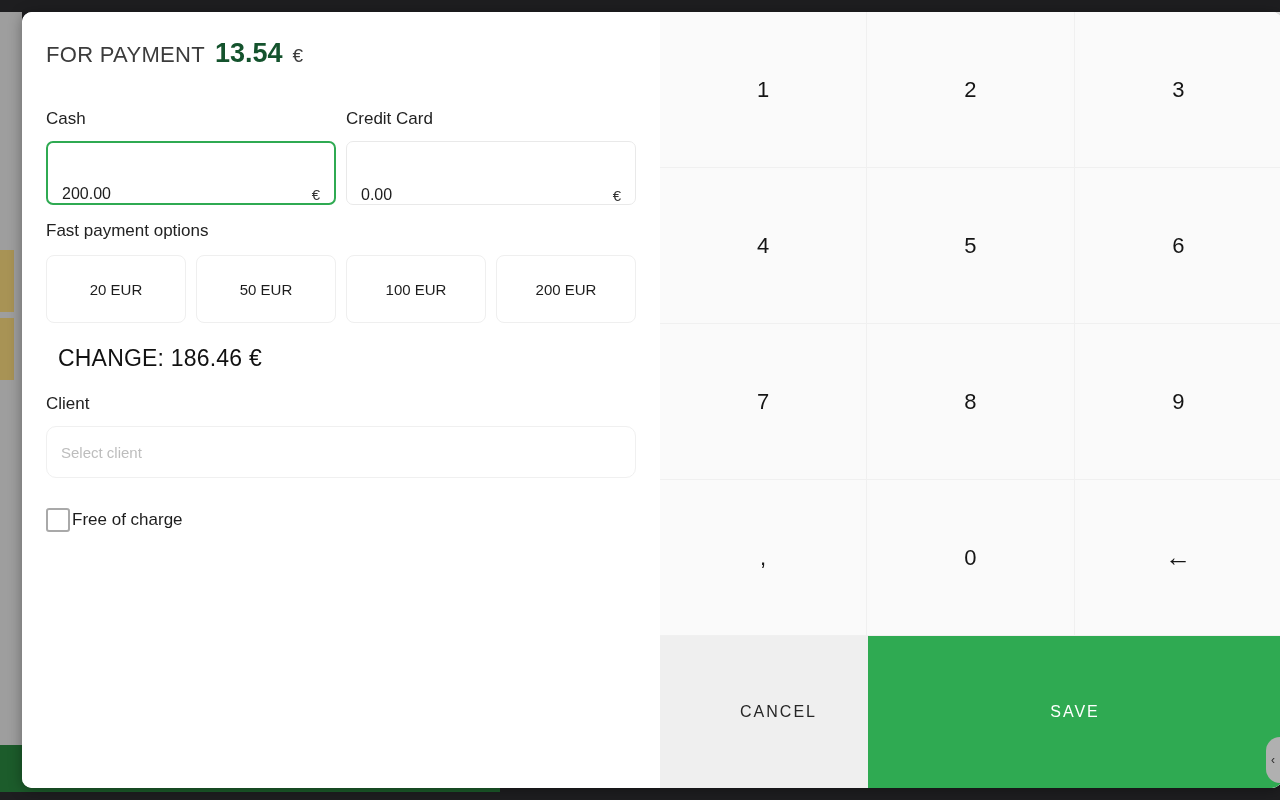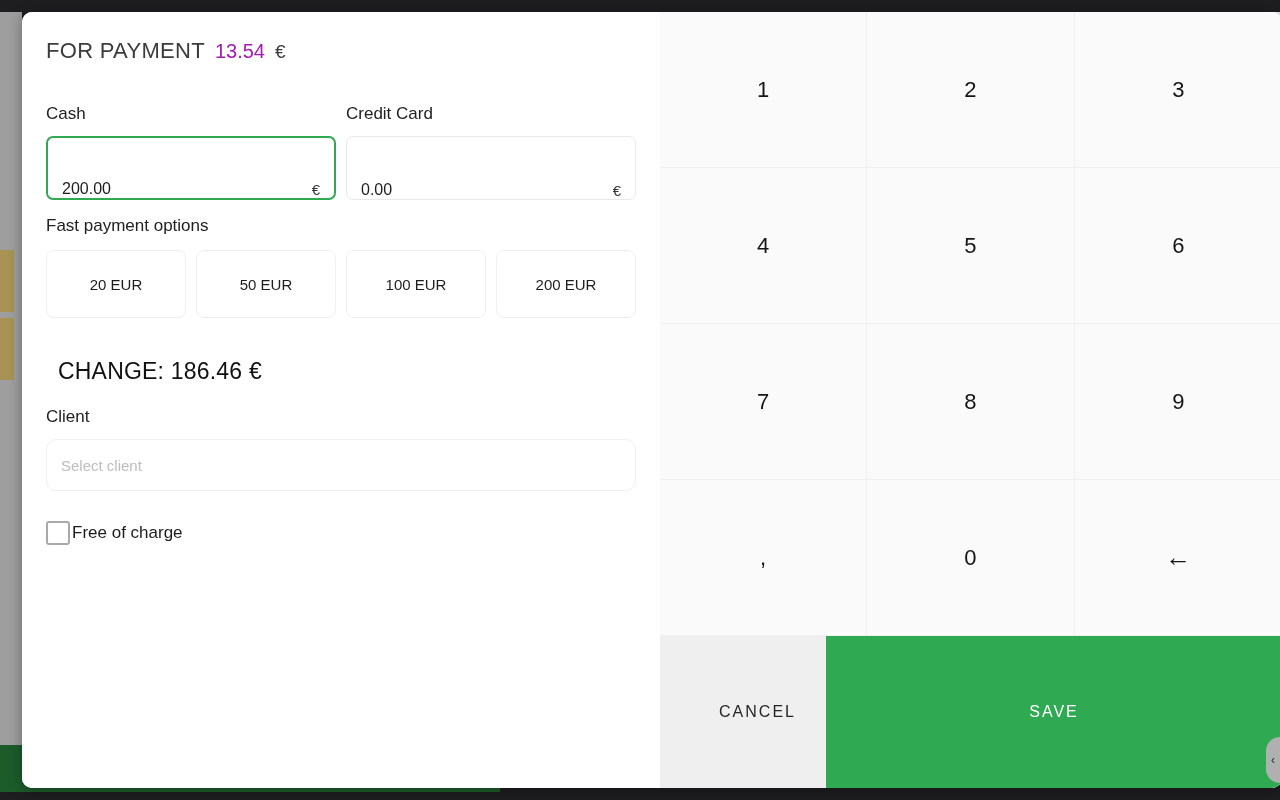--- a/index.html
+++ b/index.html
@@ -73,23 +73,23 @@
     gap: 10px;
     margin-bottom: 40px;
   }
   .title-text {
     font-size: 22px;
     color: #3c3c3c;
     letter-spacing: 0.3px;
     font-weight: 400;
   }
   .title-amount {
-    font-size: 20px;
-    color: #a21caf;
-    font-weight: 400;
+    font-size: 27px;
+    color: #14532d;
+    font-weight: 700;
   }
   .title-cur {
     font-size: 19px;
     color: #3c3c3c;
     font-weight: 400;
   }
 
   .field-row {
     display: flex;
     gap: 10px;
@@ -130,21 +130,21 @@
   .sec-label {
     font-size: 17px;
     color: #222;
     margin: 6px 0 14px 0;
     display: block;
   }
 
   .fast-row {
     display: flex;
     gap: 10px;
-    margin-bottom: 40px;
+    margin-bottom: 22px;
   }
   .fast-btn {
     height: 68px;
     border: 1px solid #efefef;
     border-radius: 8px;
     background: #fff;
     display: flex;
     align-items: center;
     justify-content: center;
     font-size: 15px;
@@ -225,21 +225,21 @@
     font-family: "Liberation Sans", sans-serif;
   }
   .key:nth-child(3n) { border-right: none; }
   .key.backspace { font-size: 26px; }
 
   #action-row {
     height: 152px;
     display: flex;
   }
   .btn-cancel {
-    width: 166px;
+    width: 208px;
     background: #efefef;
     color: #262626;
     border: none;
     font-size: 16px;
     letter-spacing: 2px;
     cursor: pointer;
     font-family: "Liberation Sans", sans-serif;
     padding-left: 29px;
   }
   .btn-save {

